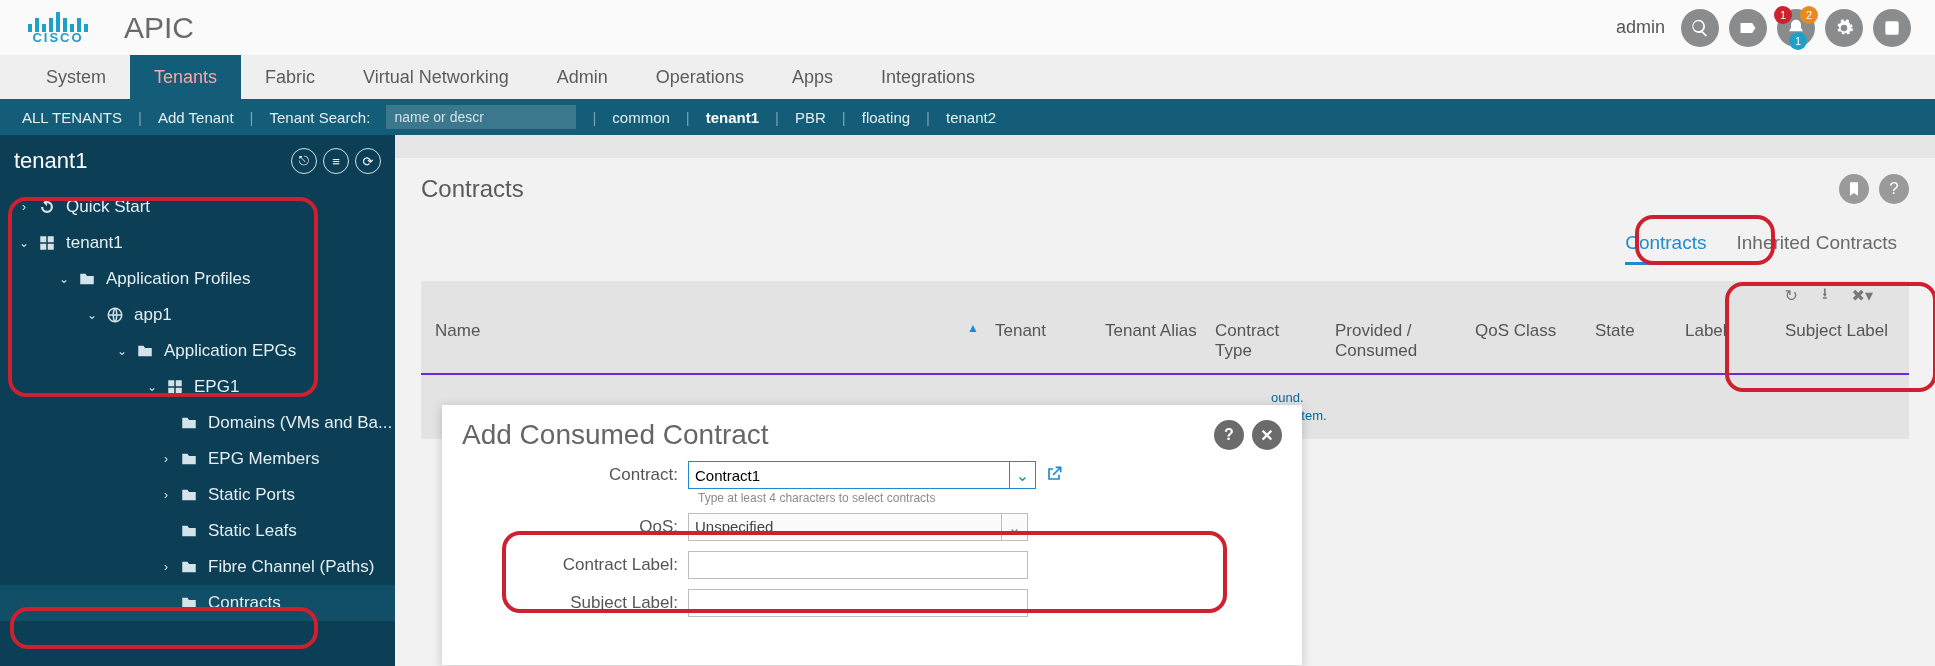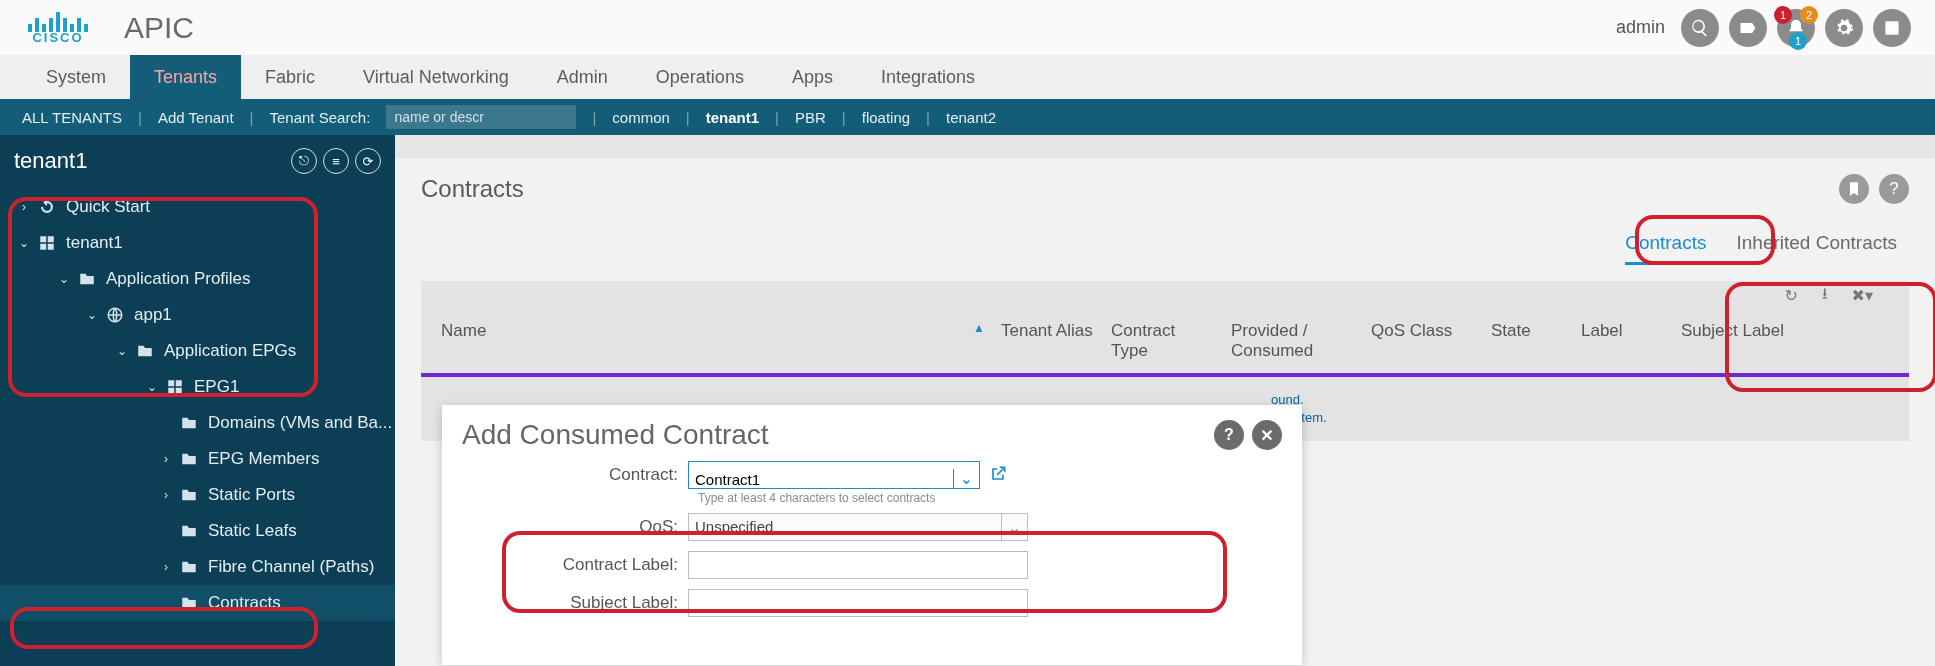--- a/index.html
+++ b/index.html
@@ -63,35 +63,35 @@
 .panel-head-tools { margin-left: auto; display: flex; gap: 10px; }
 .panel-head-tools .c { width: 30px; height: 30px; border-radius: 50%; background: #9a9a9a; color: #fff; display: flex; align-items: center; justify-content: center; font-size: 17px; cursor: pointer; }
 
 .tabs-row { display: flex; justify-content: flex-end; margin-top: 28px; padding-right: 12px; gap: 30px; position: relative; }
 .tab { font-size: 19px; color: #6a6a6a; padding-bottom: 8px; cursor: pointer; }
 .tab.active { color: #1d8bcf; border-bottom: 3px solid #1d8bcf; }
 
 .table-wrap { margin-top: 16px; background: #e3e3e3; position: relative; }
 .tbl-tools { height: 28px; display: flex; justify-content: flex-end; align-items: center; gap: 24px; padding-right: 36px; color: #787878; }
 .tbl-tools span { cursor: pointer; }
-.col-head { display: flex; padding: 8px 12px; color: #555; font-size: 17px; border-bottom: 4px solid #6d28d9; }
+.col-head { display: flex; padding: 8px 6px; color: #555; font-size: 17px; border-bottom: 2px solid #6d28d9; }
 .col-head > div { padding: 4px 8px; }
 .placeholder-msg { padding: 14px 10px; color: #0369a1; font-size: 13px; line-height: 1.4; }
 
 
 .dialog { position: absolute; left: 442px; top: 405px; width: 860px; height: 260px; background: #fff; box-shadow: 0 2px 10px rgba(0,0,0,0.2); }
 .dlg-head { display: flex; align-items: center; padding: 14px 20px 4px 20px; }
 .dlg-title { font-size: 28px; color: #666; font-weight: 300; }
 .dlg-head-tools { margin-left: auto; display: flex; gap: 8px; }
 .dlg-head-tools .c { width: 30px; height: 30px; border-radius: 50%; background: #6b6b6b; color: #fff; display: flex; align-items: center; justify-content: center; font-weight: bold; cursor: pointer; }
 .form { padding: 6px 26px; }
 .frow { display: flex; align-items: center; margin-bottom: 10px; }
 .flabel { width: 220px; text-align: right; padding-right: 10px; color: #555; font-size: 17px; }
 .fctrl { display: flex; align-items: center; gap: 8px; }
-.combo { display: flex; border: 1px solid #1d8bcf; height: 28px; width: 292px; align-items: flex-end; }
+.combo { display: flex; border: 1px solid #1d8bcf; height: 28px; width: 348px; }
 .combo input { flex: 1; border: none; padding: 0 6px; font-size: 15px; outline: none; }
 .combo .dd { width: 26px; border-left: 1px solid #1d8bcf; display: flex; align-items: center; justify-content: center; color: #1d8bcf; cursor: pointer; }
 .popout { width: 22px; height: 22px; color: #1d8bcf; cursor: pointer; }
 .popout svg { width: 20px; height: 20px; fill: #1d8bcf; }
 .hint { font-size: 12px; color: #8b8b8b; margin-left: 230px; margin-top: -8px; margin-bottom: 8px; }
 .sel { display: flex; border: 1px solid #bdbdbd; height: 28px; width: 340px; background: #fbfbfb; }
 .sel span { flex: 1; padding: 4px 6px; color: #444; font-size: 15px; }
 .sel .dd { width: 26px; border-left: 1px solid #bdbdbd; display: flex; align-items: center; justify-content: center; color: #888; cursor: pointer; }
 .txt { border: 1px solid #bdbdbd; height: 28px; width: 340px; padding: 0 6px; font-size: 15px; }
 
@@ -321,20 +321,21 @@
           <div class="tab">Inherited Contracts</div>
         </div>
       <div class="table-wrap">
         <div class="tbl-tools">
           <span>↻</span>
           <span>⭳</span>
           <span>✖▾</span>
         </div>
         <div class="col-head" id="colhead">
             <div style="width: 560px;">Name<span style="color: rgb(29, 139, 207); float: right; font-size: 12px;"> ▲</span></div>
+            <div style="width: 110px;">Tenant</div>
             <div style="width: 110px;">Tenant Alias</div>
             <div style="width: 120px;">Contract Type</div>
             <div style="width: 140px;">Provided / Consumed</div>
             <div style="width: 120px;">QoS Class</div>
             <div style="width: 90px;">State</div>
             <div style="width: 100px;">Label</div>
             <div style="width: 120px;">Subject Label</div>
           </div>
         <div class="placeholder-msg" style="margin-left:840px;">
           <span>ound.</span><br>

